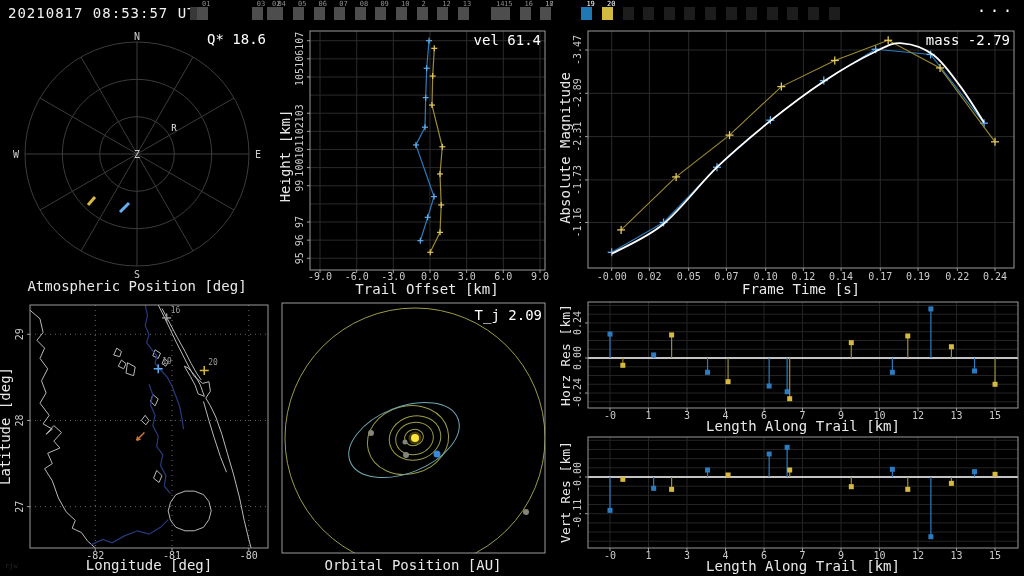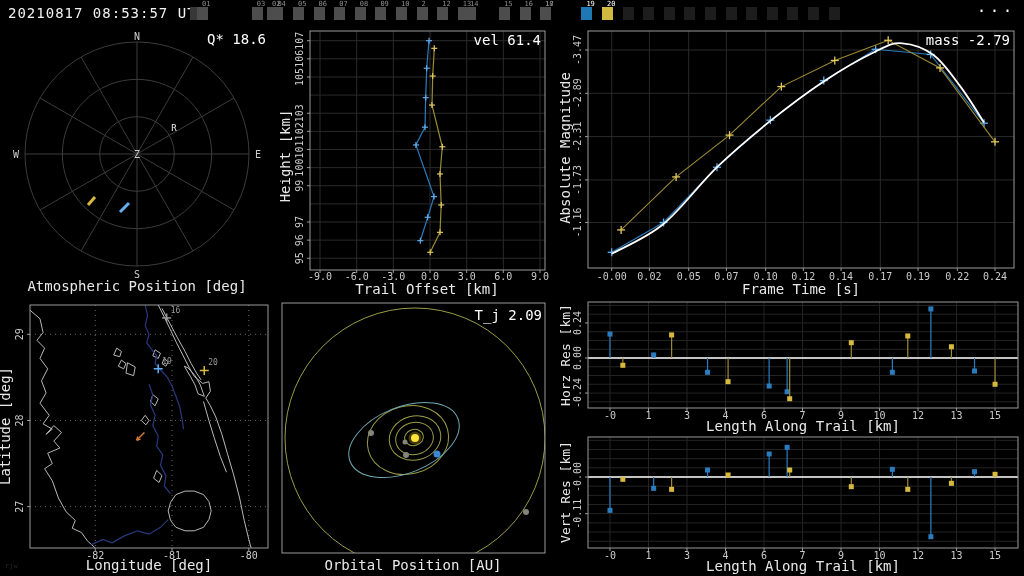--- a/index.html
+++ b/index.html
@@ -73,21 +73,21 @@
           <div class="lb">2</div>
         </div>
         <div class="frame" style="left: 247.2px;">
           <div class="sq" style="background: rgb(77, 77, 77);"></div>
           <div class="lb">12</div>
         </div>
         <div class="frame" style="left: 267.8px;">
           <div class="sq" style="background: rgb(77, 77, 77);"></div>
           <div class="lb">13</div>
         </div>
-        <div class="frame" style="left: 275px; padding-left: 29px;">
+        <div class="frame" style="left: 301px; padding-left: 29px;">
           <div class="sq" style="background: rgb(77, 77, 77);"></div>
           <div class="lb">14</div>
         </div>
         <div class="frame" style="left: 309px;">
           <div class="sq" style="background: rgb(77, 77, 77);"></div>
           <div class="lb">15</div>
         </div>
         <div class="frame" style="left: 329.6px;">
           <div class="sq" style="background: rgb(77, 77, 77);"></div>
           <div class="lb">16</div>

